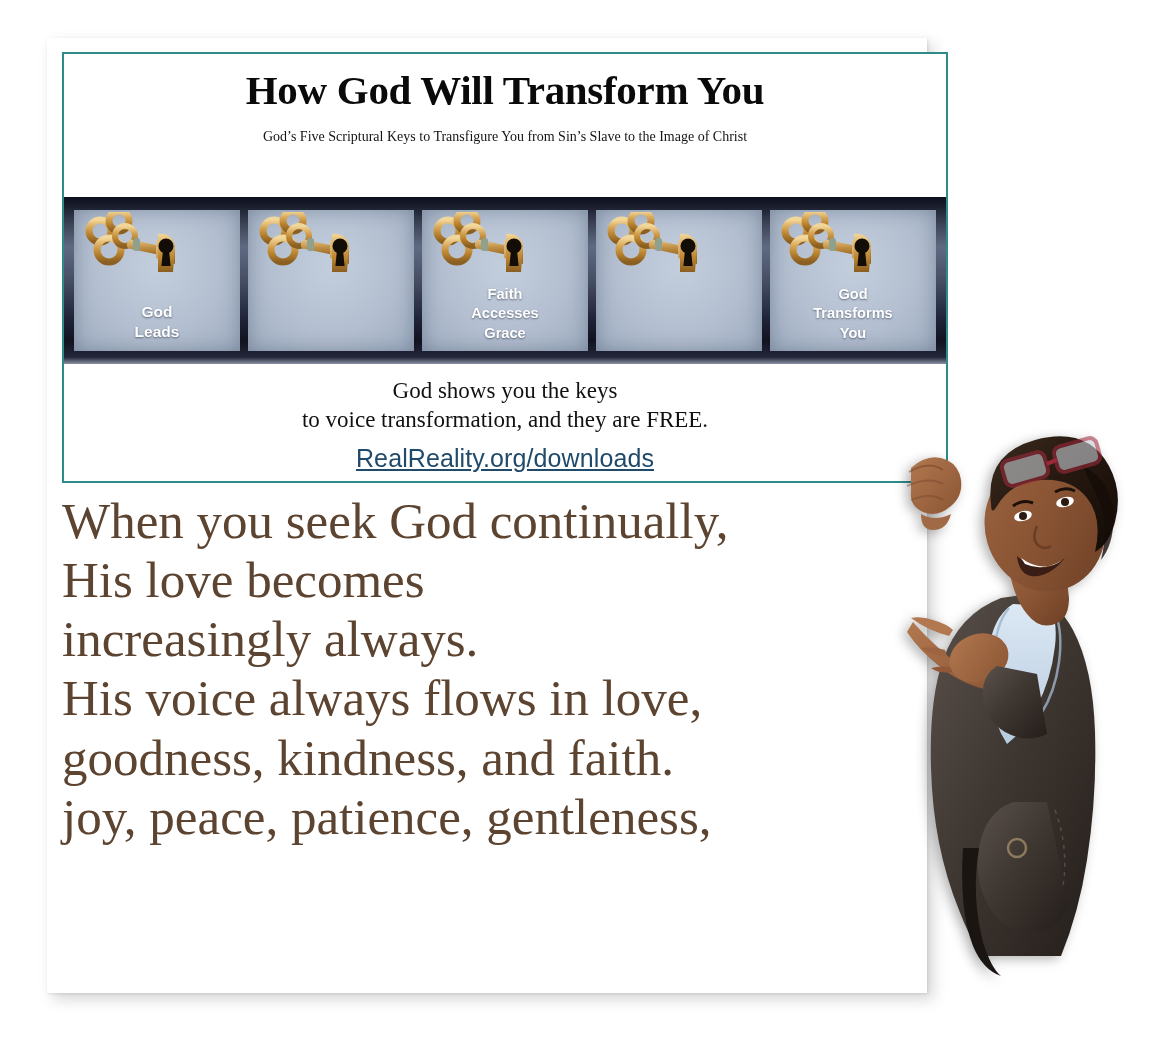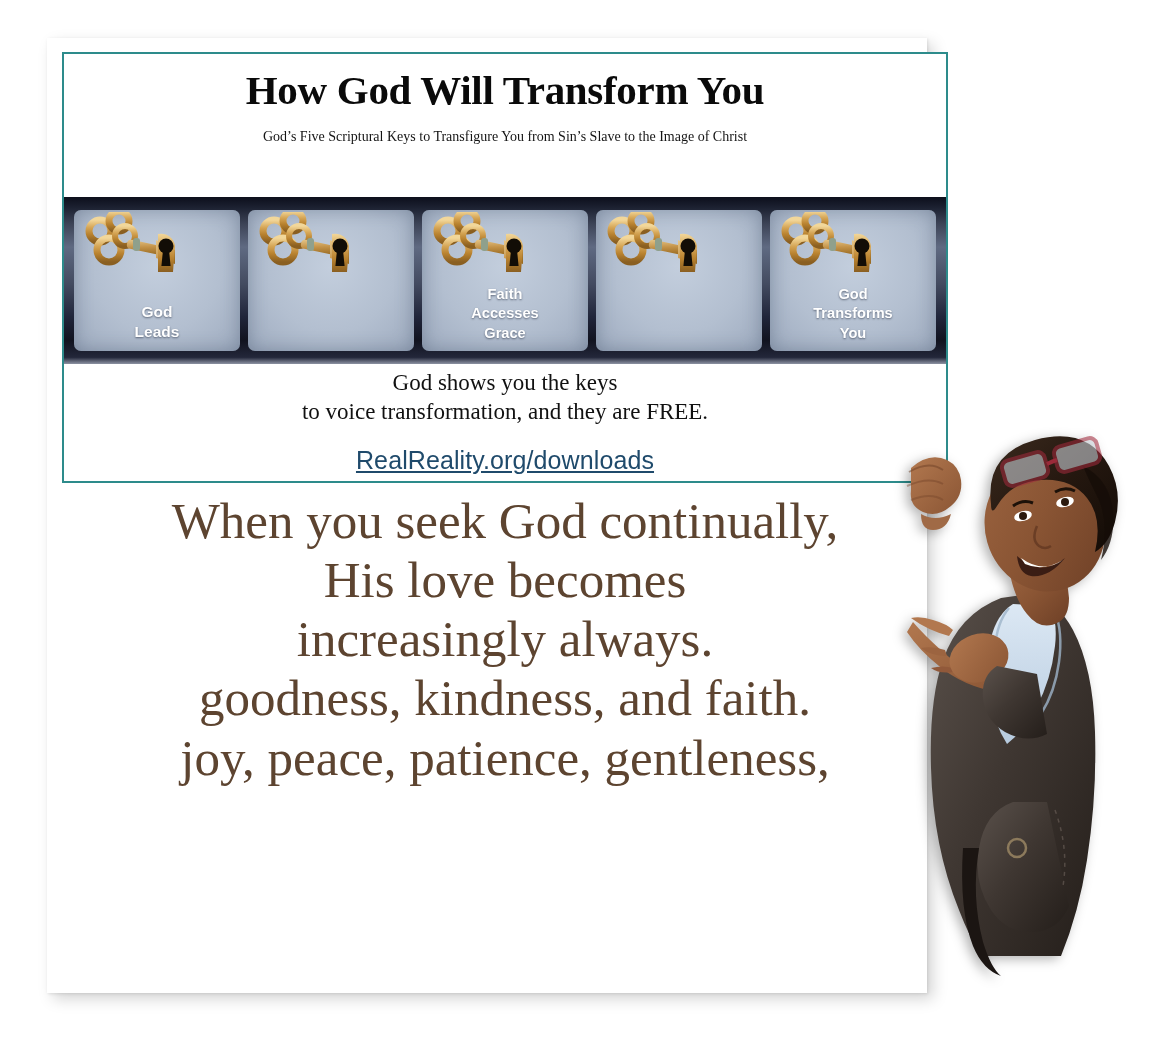--- a/index.html
+++ b/index.html
@@ -92,21 +92,20 @@
 
   .key-card {
     position: relative;
     flex: 1 1 0;
     height: 141px;
     margin: 0 4px;
     background:
       radial-gradient(ellipse at 50% 40%, #c3cedd 0%, #b3bfd0 55%, #9eabbf 100%);
     box-shadow: inset 0 0 18px rgba(60,75,100,0.38);
     overflow: hidden;
-    border-radius: 7px;
   }
 
   
   .key-graphic {
     position: absolute;
     left: 4px;
     top: 2px;
     width: 118px;
     height: 72px;
     pointer-events: none;
@@ -128,46 +127,45 @@
   }
   .key-label.small {
     font-size: 14.6px;
   }
 
   
   #flyer-footer {
     position: absolute;
     left: 0;
     right: 0;
-    top: 302px;
+    top: 310px;
     text-align: center;
     padding-top: 13px;
   }
   .footer-line {
     font-family: "Liberation Serif", "DejaVu Serif", serif;
     font-size: 23px;
     color: #111111;
     line-height: 1.26;
   }
   #flyer-url {
     display: inline-block;
-    margin-top: 19px;
+    margin-top: 9px;
     font-family: "Liberation Sans", "DejaVu Sans", sans-serif;
     font-size: 25px;
     color: #1f4a6b;
     letter-spacing: 0.1px;
   }
 
   
   #quote-block {
     position: absolute;
     left: 62px;
     top: 492px;
     width: 886px;
-    text-align: center;
     z-index: 2;
   }
   .quote-line {
     font-family: "Liberation Serif", "DejaVu Serif", serif;
     font-size: 51px;
     line-height: 1.16;
     color: #5d4430;
     white-space: nowrap;
   }
 
@@ -306,20 +304,21 @@
       <div class="footer-line">to voice transformation, and they are FREE.</div>
       <a id="flyer-url" href="#">RealReality.org/downloads</a>
     </div>
 
   </div>
 
   <div id="quote-block">
     <div class="quote-line">When you seek God continually,</div>
     <div class="quote-line">His love becomes</div>
     <div class="quote-line">increasingly always.</div>
+    <div class="quote-line">His voice always flows in love,</div>
     <div class="quote-line">goodness, kindness, and faith.</div>
     <div class="quote-line">joy, peace, patience, gentleness,</div>
   </div>
 
   <svg id="woman" viewBox="0 0 248 570" xmlns="http://www.w3.org/2000/svg">
     <defs>
       <linearGradient id="skin" x1="0" y1="0" x2="1" y2="1">
         <stop offset="0%" stop-color="#9c6440"></stop>
         <stop offset="45%" stop-color="#8a5534"></stop>
         <stop offset="100%" stop-color="#6d3f26"></stop>

